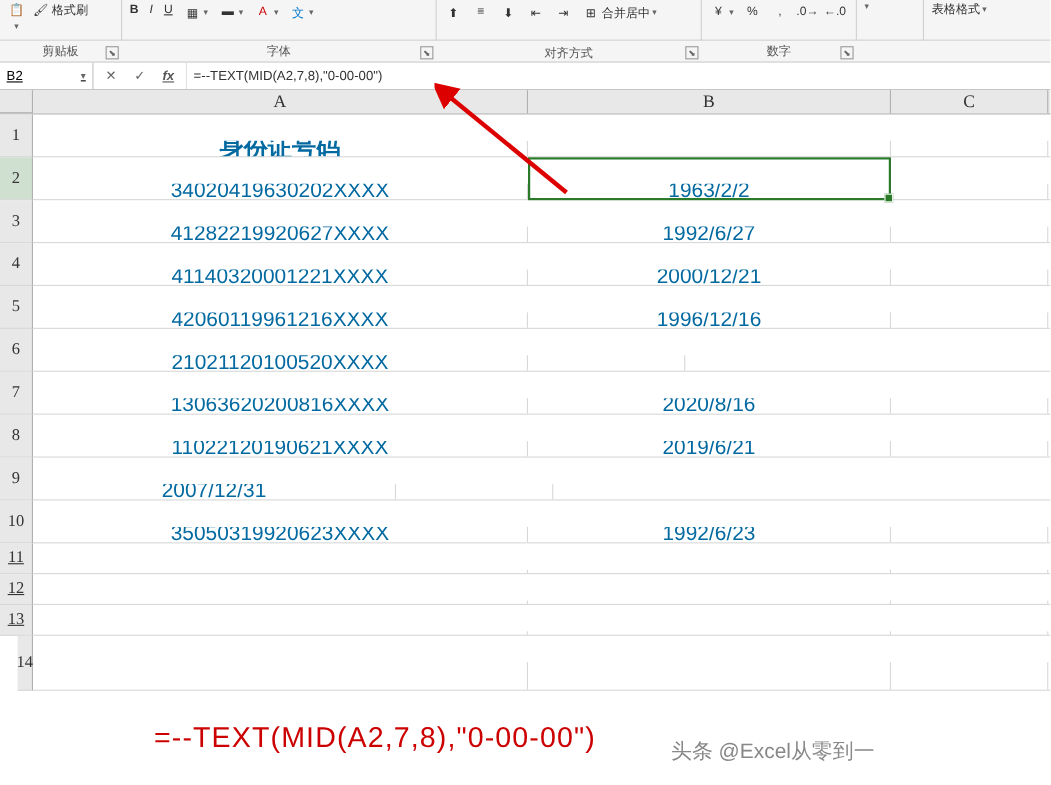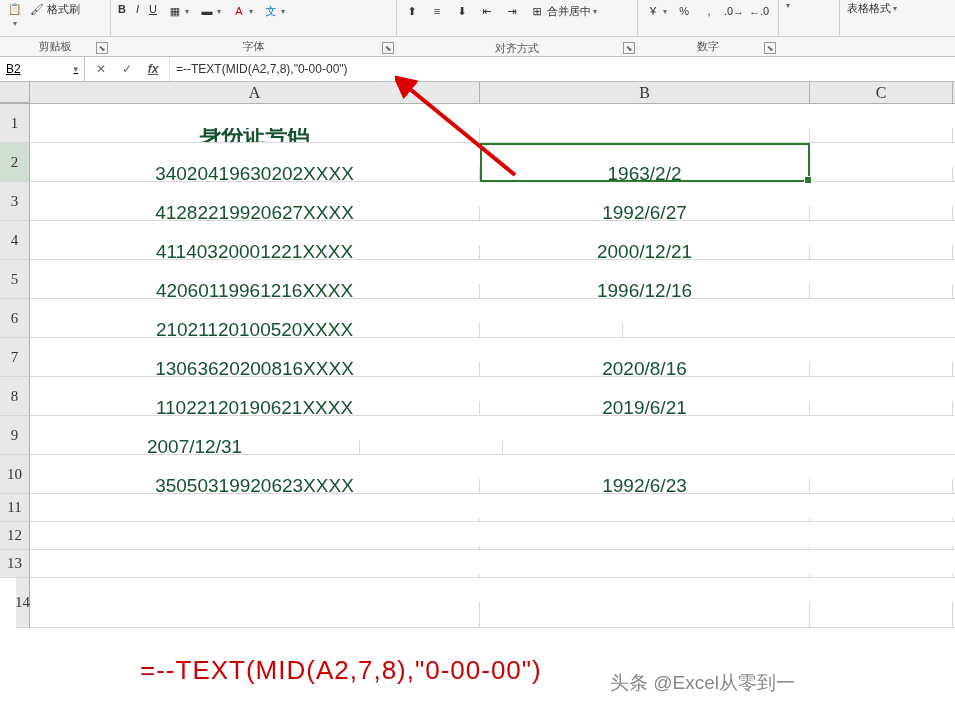--- a/index.html
+++ b/index.html
@@ -31,27 +31,27 @@
     .col-headers { display: flex; height: 22px; background: #e8e8e8; border-bottom: 1px solid #b0b0b0; }
     .corner { width: 30px; background: #e8e8e8; border-right: 1px solid #b0b0b0; border-bottom: 1px solid #b0b0b0; }
     .col-h { border-right: 1px solid #b0b0b0; display: flex; align-items: center; justify-content: center; font-size: 16px; color: #333; background: #e8e8e8; font-family: "Times New Roman", serif; }
     .col-a { width: 450px; }
     .col-b { width: 330px; }
     .col-c { width: 143px; }
     
     .grid-body { display: flex; }
     .row-headers { width: 30px; }
     .row-h { height: 39px; border-right: 1px solid #b0b0b0; border-bottom: 1px solid #d8d8d8; display: flex; align-items: center; justify-content: center; font-size: 15px; color: #333; background: #e8e8e8; font-family: "Times New Roman", serif; }
-    .row-h.short { height: 28px; }
+    .row-h.short { height: 28px; text-decoration: underline; }
     .row-h.active { background: #d0e0d0; }
     
     .cells { flex: 1; position: relative; }
     .cell-row { display: flex; height: 39px; border-bottom: 1px solid #d8d8d8; }
     .cell-row.short { height: 28px; }
-    .cell { border-right: 1px solid #d8d8d8; display: flex; align-items: center; justify-content: center; font-size: 19px; color: #14532d; padding: 0 4px; overflow: hidden; margin-top: 24px; }
+    .cell { border-right: 1px solid #d8d8d8; display: flex; align-items: center; justify-content: center; font-size: 19px; color: #0369a1; padding: 0 4px; overflow: hidden; margin-top: 24px; }
     .cell.header-cell { font-weight: bold; font-size: 22px; }
     
     .active-cell { position: absolute; border: 2px solid #2a7a2a; pointer-events: none; }
     .active-cell::after { content: ''; position: absolute; right: -4px; bottom: -4px; width: 6px; height: 6px; background: #2a7a2a; border: 1px solid #fff; }
     
     
     .arrow-svg { position: absolute; pointer-events: none; z-index: 10; }
     
     .formula-display { position: absolute; font-size: 26px; color: #c00; letter-spacing: 1px; }
     .watermark { position: absolute; font-size: 19px; color: #888; }

